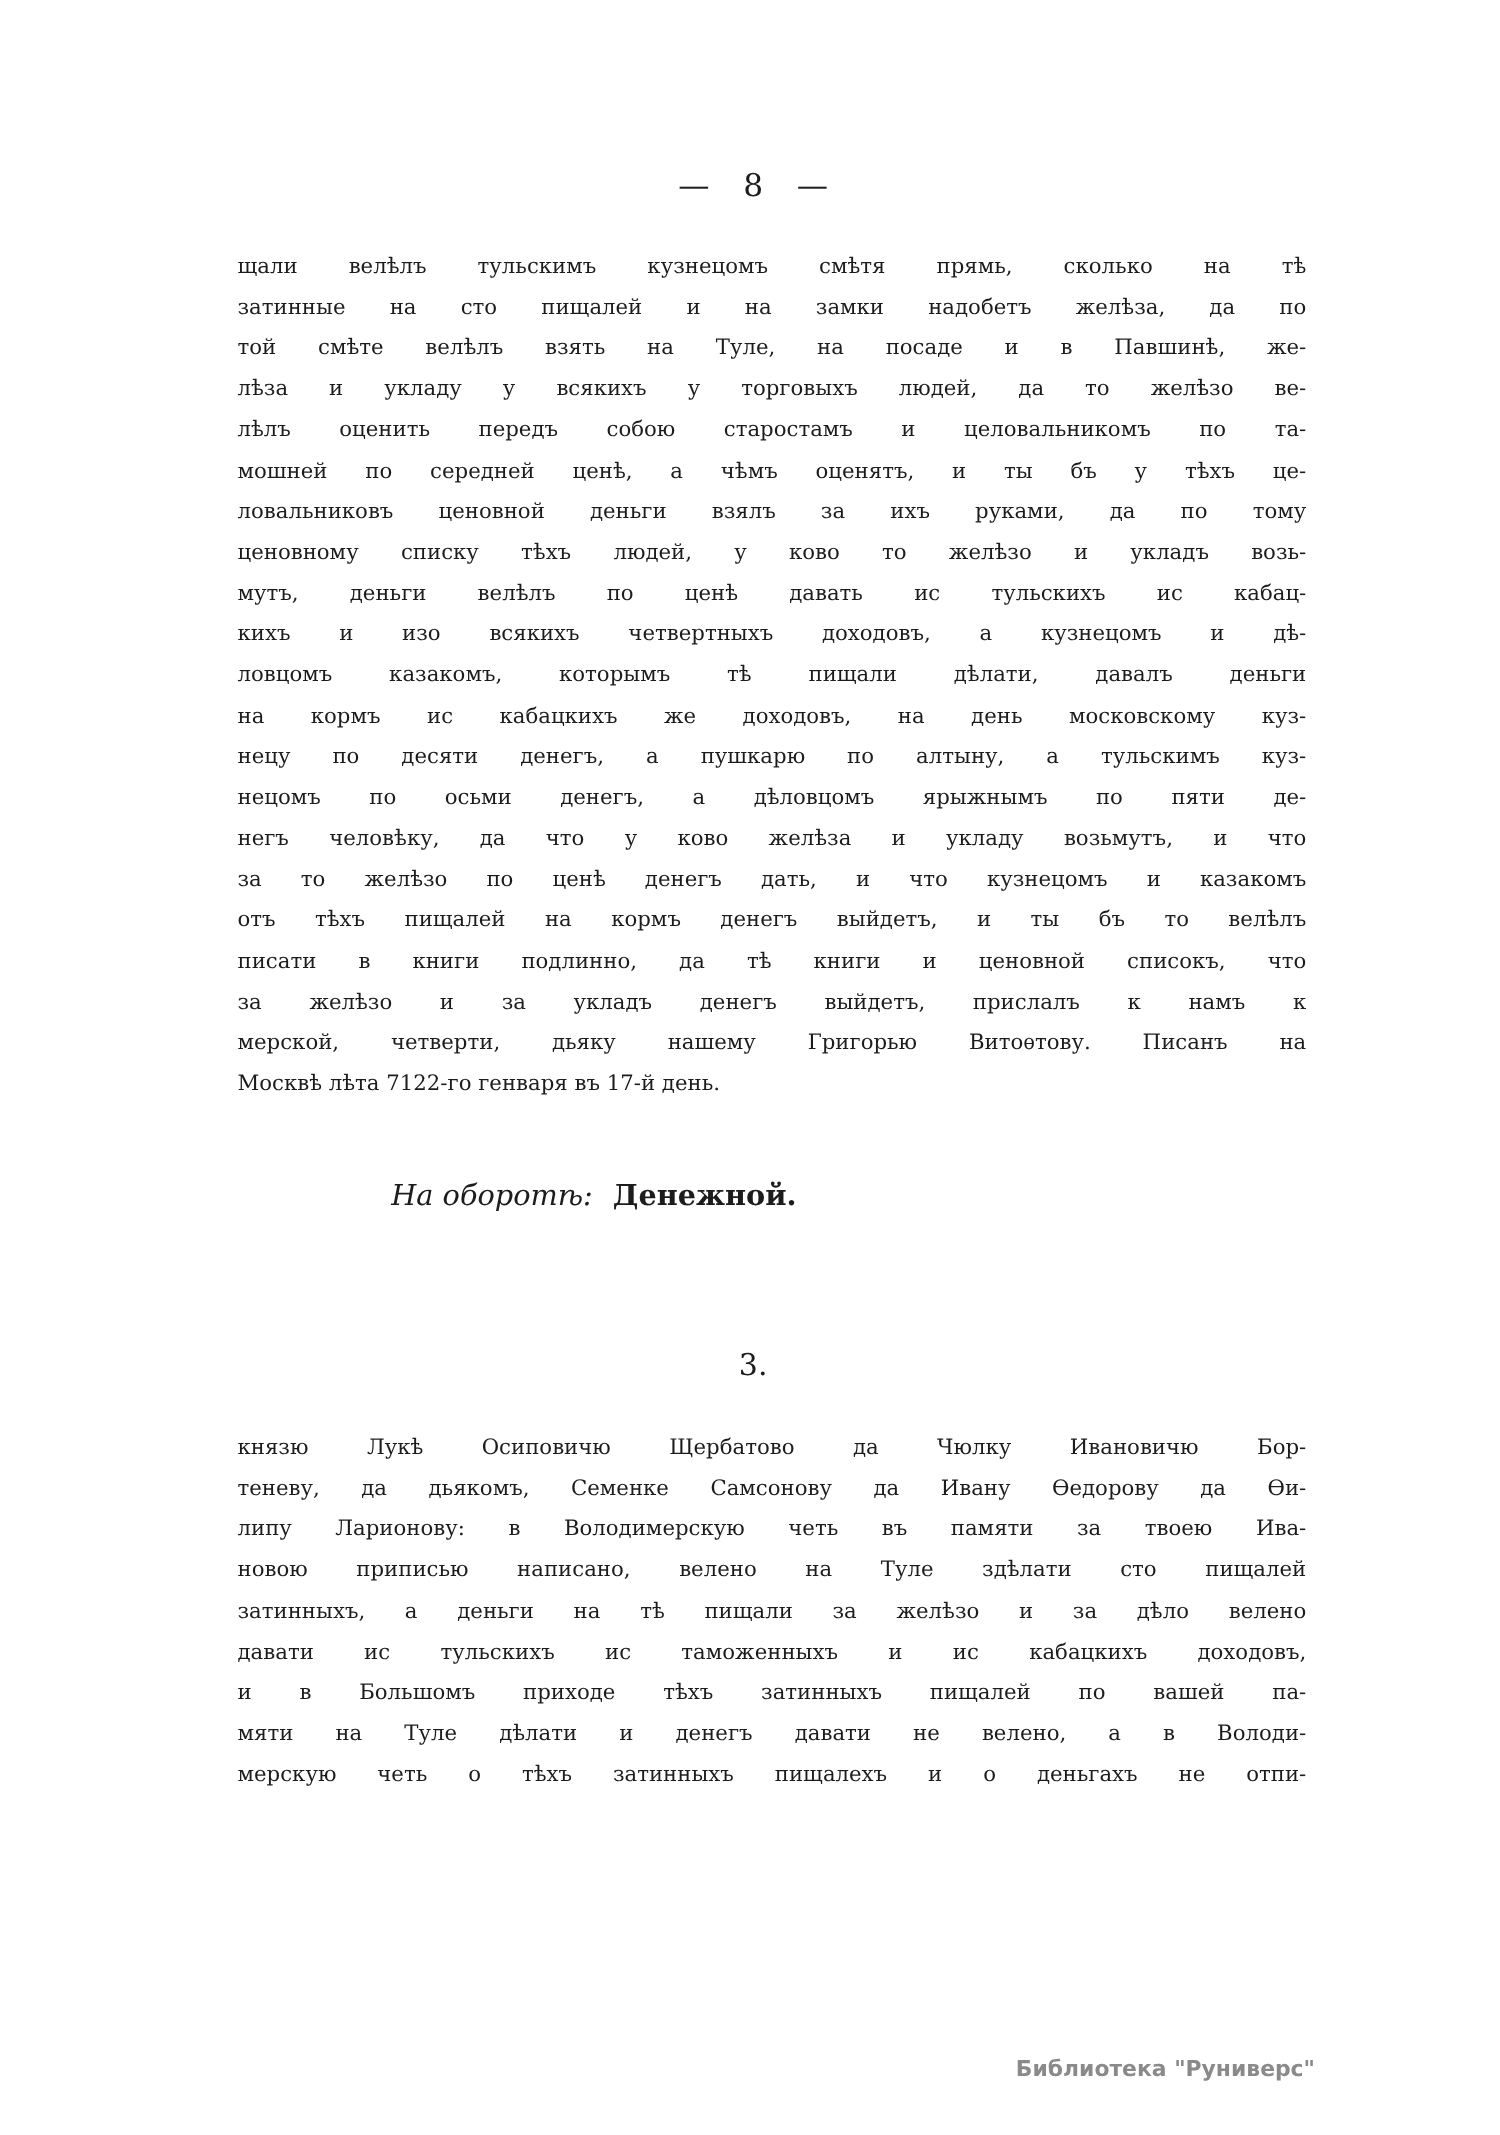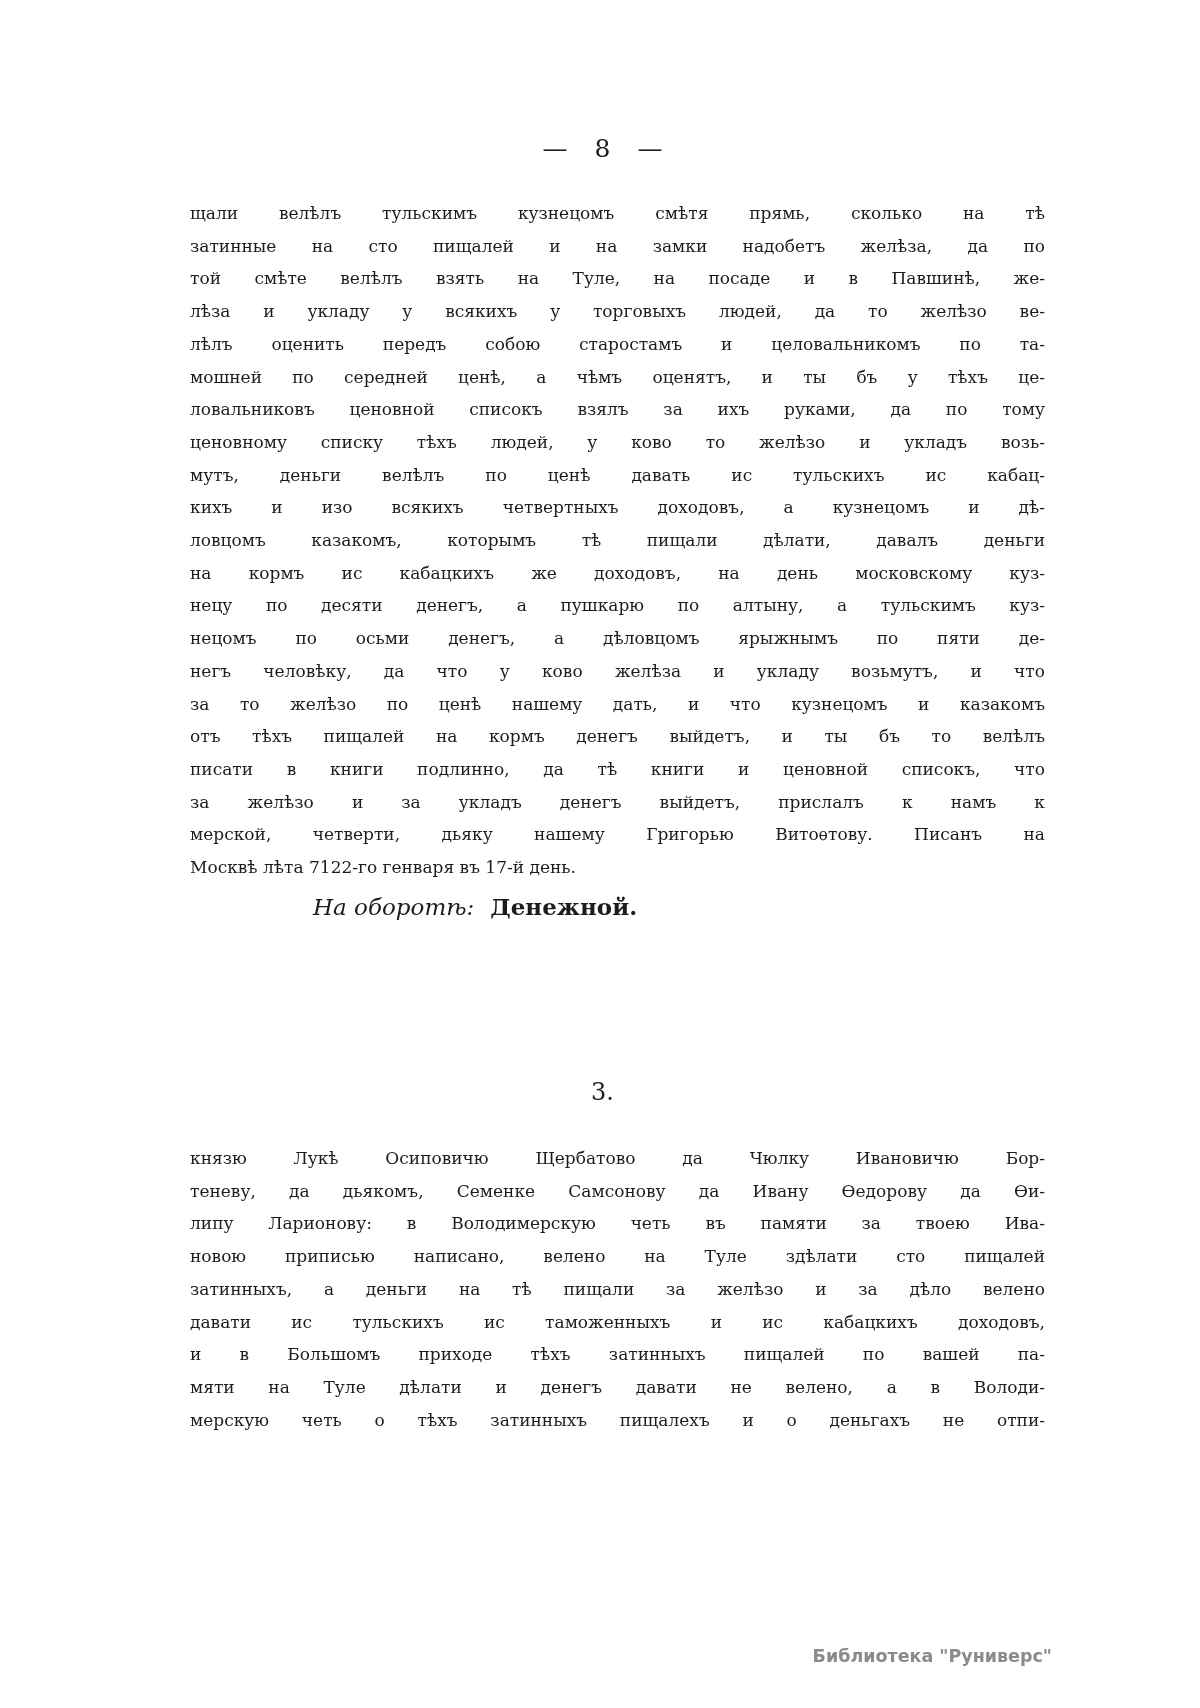--- a/index.html
+++ b/index.html
@@ -42,21 +42,21 @@
     text-align: justify;
     text-align-last: justify;
   }
   .tline.last { text-align-last: left; }
   .tline.indent { text-indent: 70px; }
 
   
   .verso-note {
     position: absolute;
     left: 313px;
-    top: 892px;
+    top: 942px;
     font-size: 23px;
     line-height: 30px;
   }
   .verso-note .label { font-style: italic; }
   .verso-note .value { font-weight: bold; margin-left: 16px; }
 
   
   .section-heading {
     position: absolute;
     left: 175px;
@@ -87,30 +87,30 @@
     <span class="dash">—</span><span>8</span><span class="dash">—</span>
   </div>
 
   <div class="para para-1">
       <div class="tline">щали велѣлъ тульскимъ кузнецомъ смѣтя прямь, сколько на тѣ</div>
       <div class="tline">затинные на сто пищалей и на замки надобетъ желѣза, да по</div>
       <div class="tline">той смѣте велѣлъ взять на Туле, на посаде и в Павшинѣ, же-</div>
       <div class="tline">лѣза и укладу у всякихъ у торговыхъ людей, да то желѣзо ве-</div>
       <div class="tline">лѣлъ оценить передъ собою старостамъ и целовальникомъ по та-</div>
       <div class="tline">мошней по середней ценѣ, а чѣмъ оценятъ, и ты бъ у тѣхъ це-</div>
-      <div class="tline">ловальниковъ ценовной списокъ взялъ за ихъ руками, да по тому</div>
+      <div class="tline">ловальниковъ ценовной деньги взялъ за ихъ руками, да по тому</div>
       <div class="tline">ценовному списку тѣхъ людей, у ково то желѣзо и укладъ возь-</div>
       <div class="tline">мутъ, деньги велѣлъ по ценѣ давать ис тульскихъ ис кабац-</div>
       <div class="tline">кихъ и изо всякихъ четвертныхъ доходовъ, а кузнецомъ и дѣ-</div>
       <div class="tline">ловцомъ казакомъ, которымъ тѣ пищали дѣлати, давалъ деньги</div>
       <div class="tline">на кормъ ис кабацкихъ же доходовъ, на день московскому куз-</div>
       <div class="tline">нецу по десяти денегъ, а пушкарю по алтыну, а тульскимъ куз-</div>
       <div class="tline">нецомъ по осьми денегъ, а дѣловцомъ ярыжнымъ по пяти де-</div>
       <div class="tline">негъ человѣку, да что у ково желѣза и укладу возьмутъ, и что</div>
-      <div class="tline">за то желѣзо по ценѣ нашему дать, и что кузнецомъ и казакомъ</div>
+      <div class="tline">за то желѣзо по ценѣ денегъ дать, и что кузнецомъ и казакомъ</div>
       <div class="tline">отъ тѣхъ пищалей на кормъ денегъ выйдетъ, и ты бъ то велѣлъ</div>
       <div class="tline">писати в книги подлинно, да тѣ книги и ценовной списокъ, что</div>
       <div class="tline">за желѣзо и за укладъ денегъ выйдетъ, прислалъ к намъ к</div>
       <div class="tline">мерской, четверти, дьяку нашему Григорью Витоѳтову. Писанъ на</div>
       <div class="tline last">Москвѣ лѣта 7122-го генваря въ 17-й день.</div>
     </div>
 
   <div class="verso-note">
     <span class="label">На оборотѣ:</span><span class="value">Денежной.</span>
   </div>

